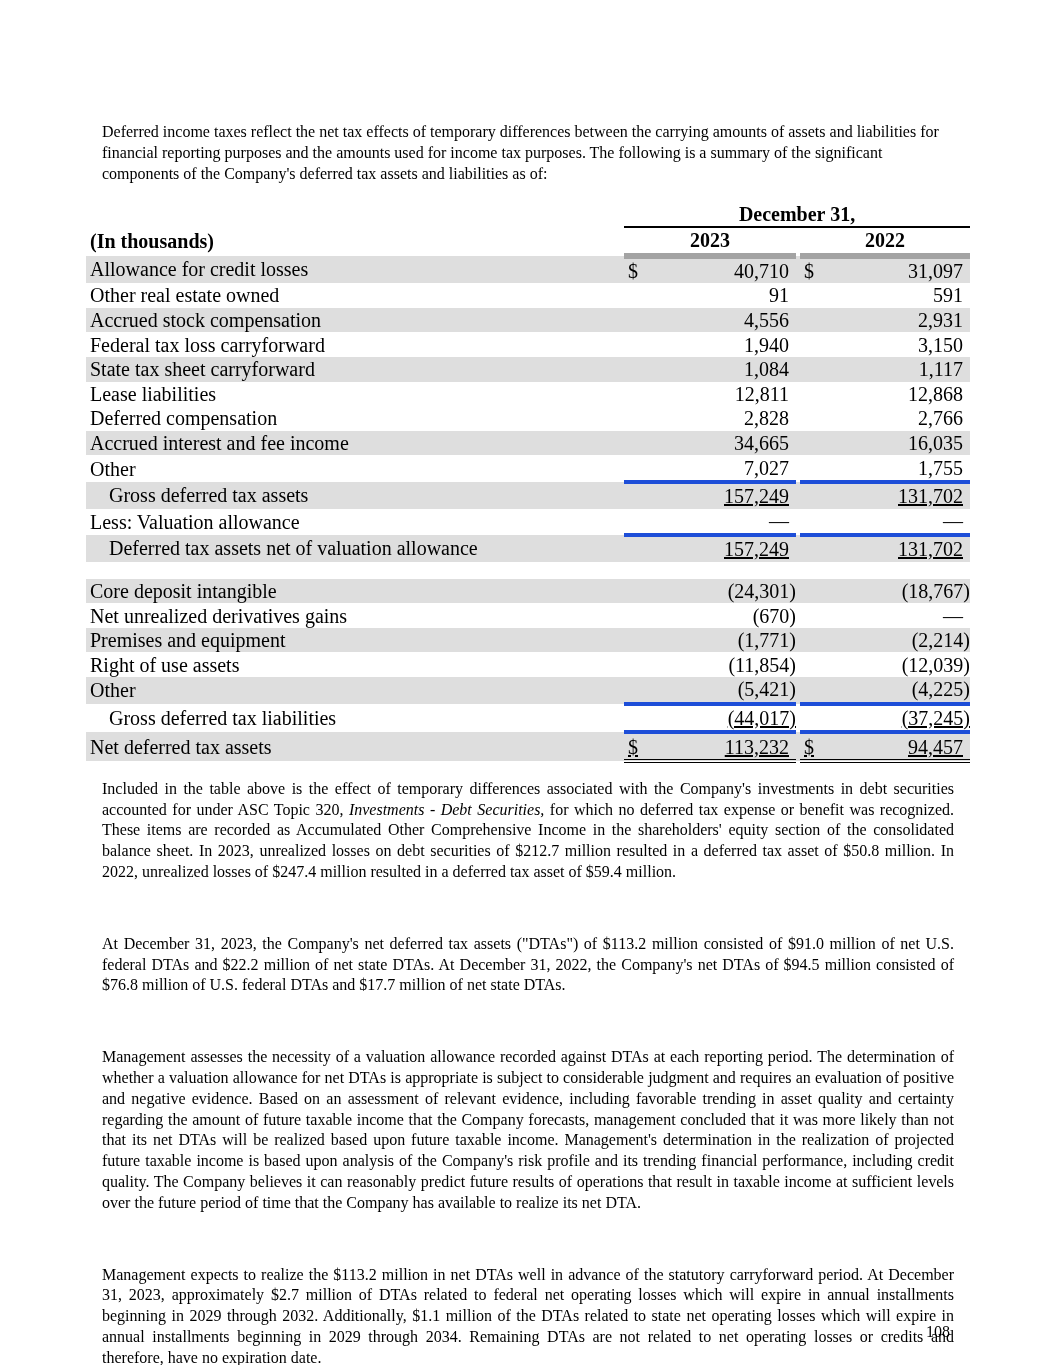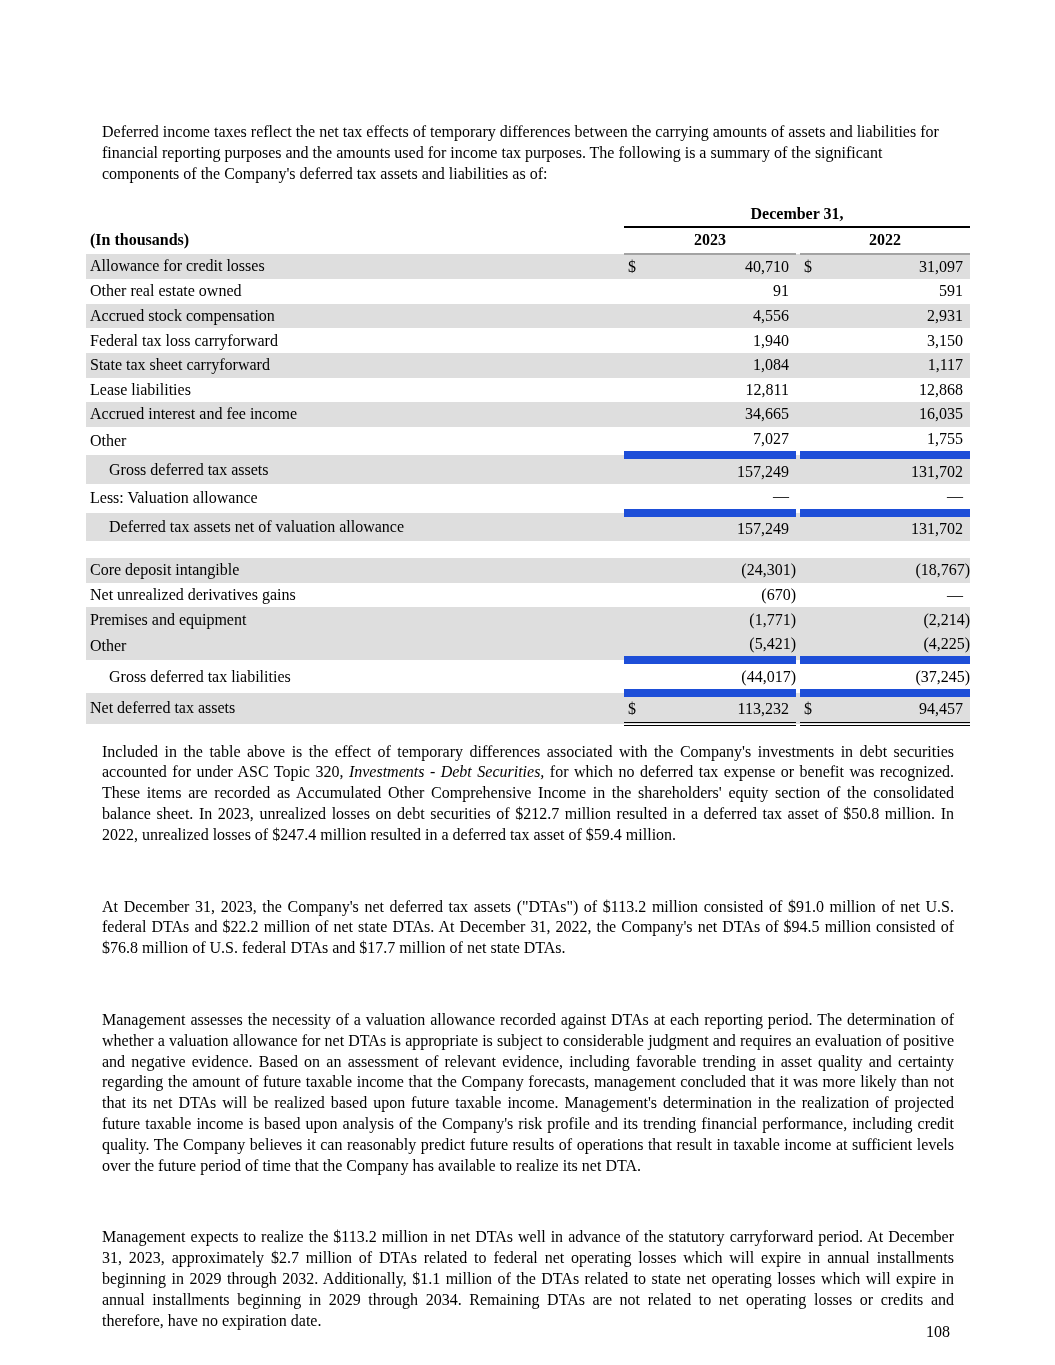--- a/index.html
+++ b/index.html
@@ -6,41 +6,41 @@
   body {
     width: 1055px; height: 1365px; position: relative; overflow: hidden;
     font-family: "Liberation Serif", "DejaVu Serif", serif;
     color: #000; font-size: 16px;
   }
   .page { position: absolute; left: 86px; top: 106px; width: 884px; }
   p.para { margin: 16px; line-height: 20.8px; text-align: justify; }
   p.intro { text-align: left; }
   table.dt {
     border-collapse: collapse; width: 884px; margin-top: 18px;
-    table-layout: fixed; font-size: 16px;
+    table-layout: fixed; font-size: 20px;
   }
   table.dt td { padding: 0; height: 24.6px; line-height: 20px; white-space: nowrap; }
   col.c-label { width: 538px; }
   col.c-dol1 { width: 30px; }
   col.c-val1 { width: 142px; }
   col.c-gap { width: 4px; }
   col.c-dol2 { width: 30px; }
   col.c-val2 { width: 140px; }
   .hdr-period td.period { text-align: center; font-weight: bold; border-bottom: 2px solid #000; height: 22px; }
   .hdr-years td { height: 22px; font-weight: bold; }
-  .hdr-years td.yr { text-align: center; border-bottom: 2px solid #a3a3a3; }
+  .hdr-years td.yr { text-align: center; border-bottom: 6px solid #a3a3a3; }
   .hdr-years td.units { font-weight: bold; }
   tr.shade td.sh { background: #dedede; }
   td.label { padding-left: 4px !important; }
   td.indent { padding-left: 23px !important; }
   td.dol { padding-left: 4px !important; }
   td.val { text-align: right; padding-right: 4px !important; }
   td.val.paren { padding-right: 0 !important; }
   td.val.noparen { padding-right: 7px !important; }
-  .top-rule td.v { border-top: 8px solid #1d4ed8; }
+  .top-rule td.v { border-top: 4px solid #1d4ed8; text-decoration: underline; }
   .dbl-rule td.v { border-bottom: 4px double #000; }
   tr.spacer td { height: 17px; }
   .after-table { margin-top: 12px; }
   .gap { height: 19px; }
   .footer {
     position: absolute; top: 1323px; left: 0; width: 950px; text-align: right;
     font-size: 16px;
   }
 </style>
 </head>
@@ -110,20 +110,28 @@
           <td class="sh v val noparen">1,117</td>
         </tr>
         <tr>
           <td class="sh label">Lease liabilities</td>
           <td class="sh v dol"></td>
           <td class="sh v val noparen">12,811</td>
           <td class="sh"></td>
           <td class="sh v dol"></td>
           <td class="sh v val noparen">12,868</td>
         </tr>
+        <tr>
+          <td class="sh label">Deferred compensation</td>
+          <td class="sh v dol"></td>
+          <td class="sh v val noparen">2,828</td>
+          <td class="sh"></td>
+          <td class="sh v dol"></td>
+          <td class="sh v val noparen">2,766</td>
+        </tr>
         <tr class="shade">
           <td class="sh label">Accrued interest and fee income</td>
           <td class="sh v dol"></td>
           <td class="sh v val noparen">34,665</td>
           <td class="sh"></td>
           <td class="sh v dol"></td>
           <td class="sh v val noparen">16,035</td>
         </tr>
         <tr>
           <td class="sh label">Other</td>
@@ -176,20 +184,28 @@
           <td class="sh v dol"></td>
           <td class="sh v val noparen">—</td>
         </tr>
         <tr class="shade">
           <td class="sh label">Premises and equipment</td>
           <td class="sh v dol"></td>
           <td class="sh v val paren">(1,771)</td>
           <td class="sh"></td>
           <td class="sh v dol"></td>
           <td class="sh v val paren">(2,214)</td>
+        </tr>
+        <tr>
+          <td class="sh label">Right of use assets</td>
+          <td class="sh v dol"></td>
+          <td class="sh v val paren">(11,854)</td>
+          <td class="sh"></td>
+          <td class="sh v dol"></td>
+          <td class="sh v val paren">(12,039)</td>
         </tr>
         <tr class="shade">
           <td class="sh label">Other</td>
           <td class="sh v dol"></td>
           <td class="sh v val paren">(5,421)</td>
           <td class="sh"></td>
           <td class="sh v dol"></td>
           <td class="sh v val paren">(4,225)</td>
         </tr>
         <tr class="top-rule">

